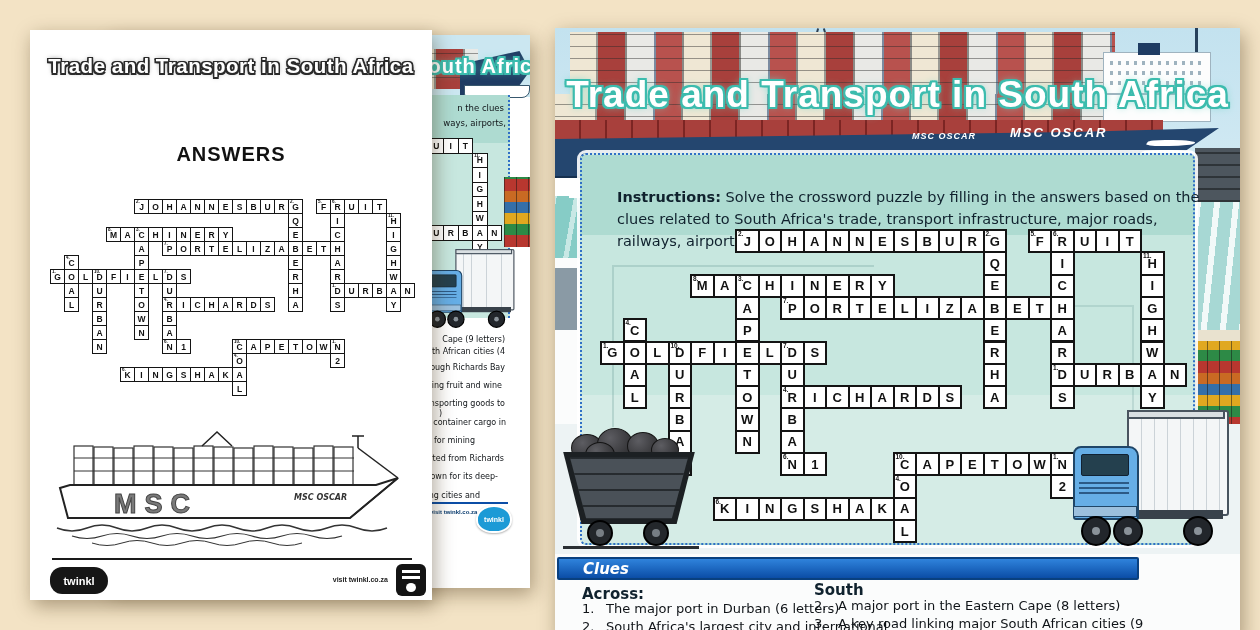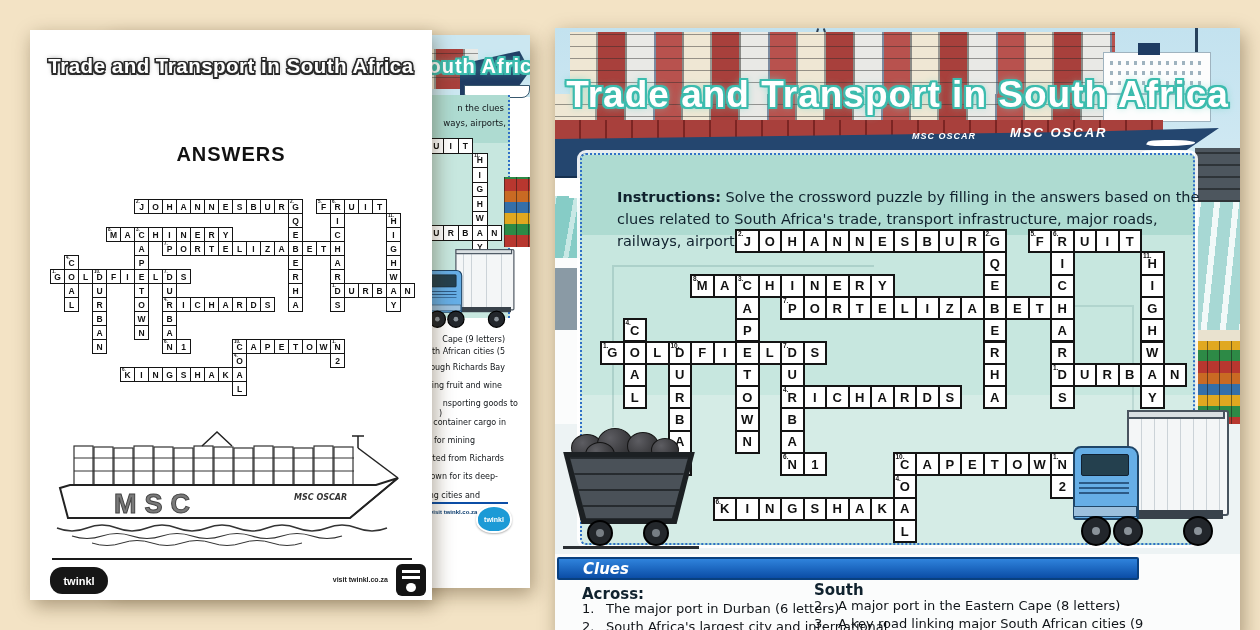--- a/index.html
+++ b/index.html
@@ -190,24 +190,24 @@
 
   <div class="abs"></div>
   <div class="abs" style="left:320px;top:467px;width:80px;height:2px;background:#0b4da6;"></div>
   <div class="abs" style="left:322px;top:474px;font-size:6px;font-weight:bold;color:#0b3d70;">visit twinkl.co.za</div>
   <div class="abs" style="left:368px;top:470px;width:32px;height:24px;background:#1c9ad6;border:2px solid #fff;border-radius:50% 50% 45% 45%;box-shadow:0 1px 2px rgba(0,0,0,.3);display:flex;align-items:center;justify-content:center;">
     <span style="color:#fff;font-size:7px;font-weight:bold;">twinkl</span>
   </div>
 <div class="frag-line" style="top: 68px; right: 26px; font-size: 8.5px;">n the clues</div>
     <div class="frag-line" style="top: 83px; right: 24px; font-size: 8.5px;">ways, airports,</div>
     <div class="frag-line" style="top: 300px; right: 25px; font-size: 8px;">Cape (9 letters)</div>
-    <div class="frag-line" style="top: 312px; right: 25px; font-size: 8px;">th African cities (5</div>
+    <div class="frag-line" style="top: 312px; right: 25px; font-size: 8px;">th African cities (4</div>
     <div class="frag-line" style="top: 328px; right: 25px; font-size: 8px;">rough Richards Bay</div>
     <div class="frag-line" style="top: 346px; right: 28px; font-size: 8px;">ting fruit and wine</div>
-    <div class="frag-line" style="top: 364px; right: 12px; font-size: 8px;">nsporting goods to</div>
+    <div class="frag-line" style="top: 364px; right: 25px; font-size: 8px;">nsporting goods to</div>
     <div class="frag-line" style="top: 374px; right: 88px; font-size: 8px;">)</div>
     <div class="frag-line" style="top: 383px; right: 24px; font-size: 8px;">container cargo in</div>
     <div class="frag-line" style="top: 401px; right: 55px; font-size: 8px;">wn for mining</div>
     <div class="frag-line" style="top: 419px; right: 26px; font-size: 8px;">rted from Richards</div>
     <div class="frag-line" style="top: 437px; right: 32px; font-size: 8px;">nown for its deep-</div>
     <div class="frag-line" style="top: 456px; right: 50px; font-size: 8px;">ting cities and</div>
     <div class="truck" style="left: 316px; top: 214px; transform: scale(0.58); transform-origin: left top;">
     <div class="trailer"></div>
       <div class="trailer-top"></div>
       <div class="under"></div>

